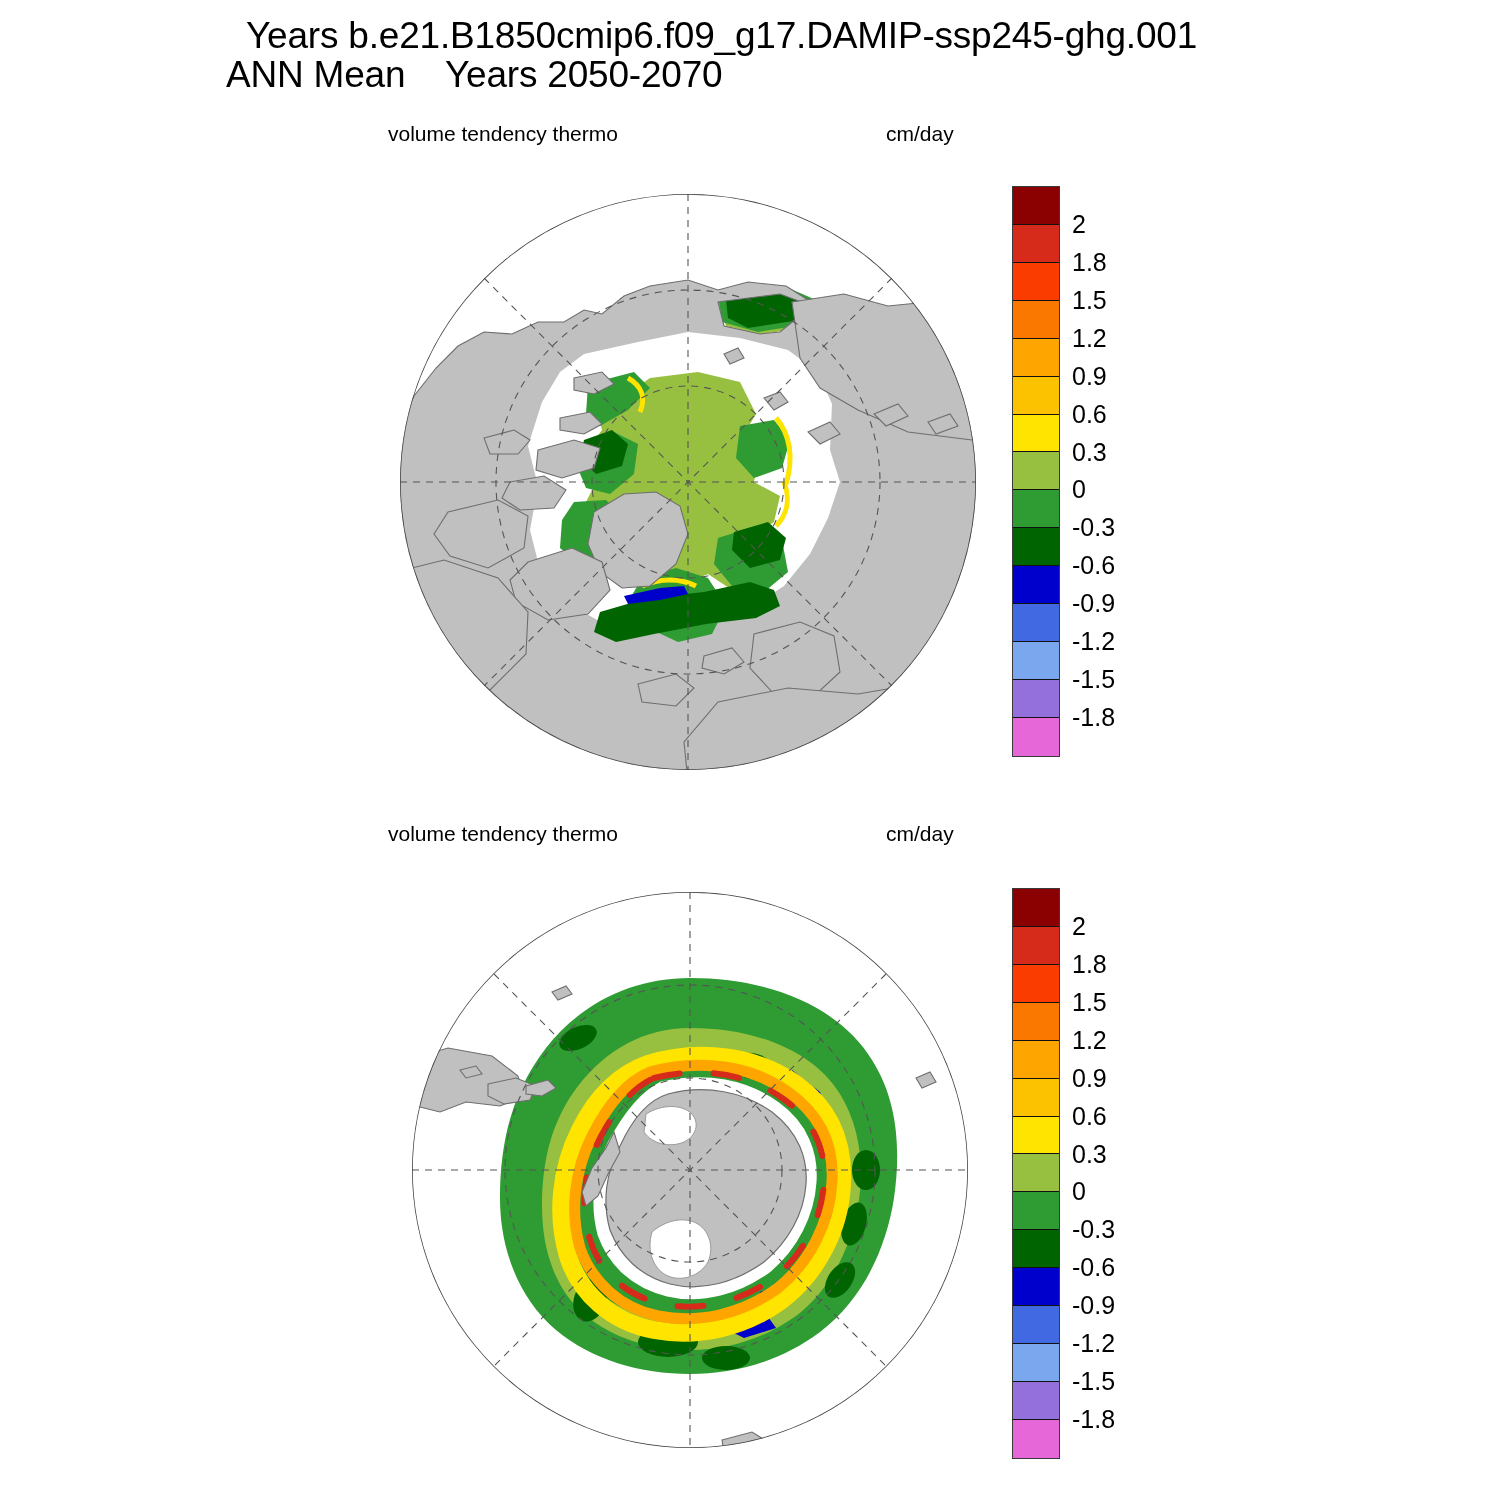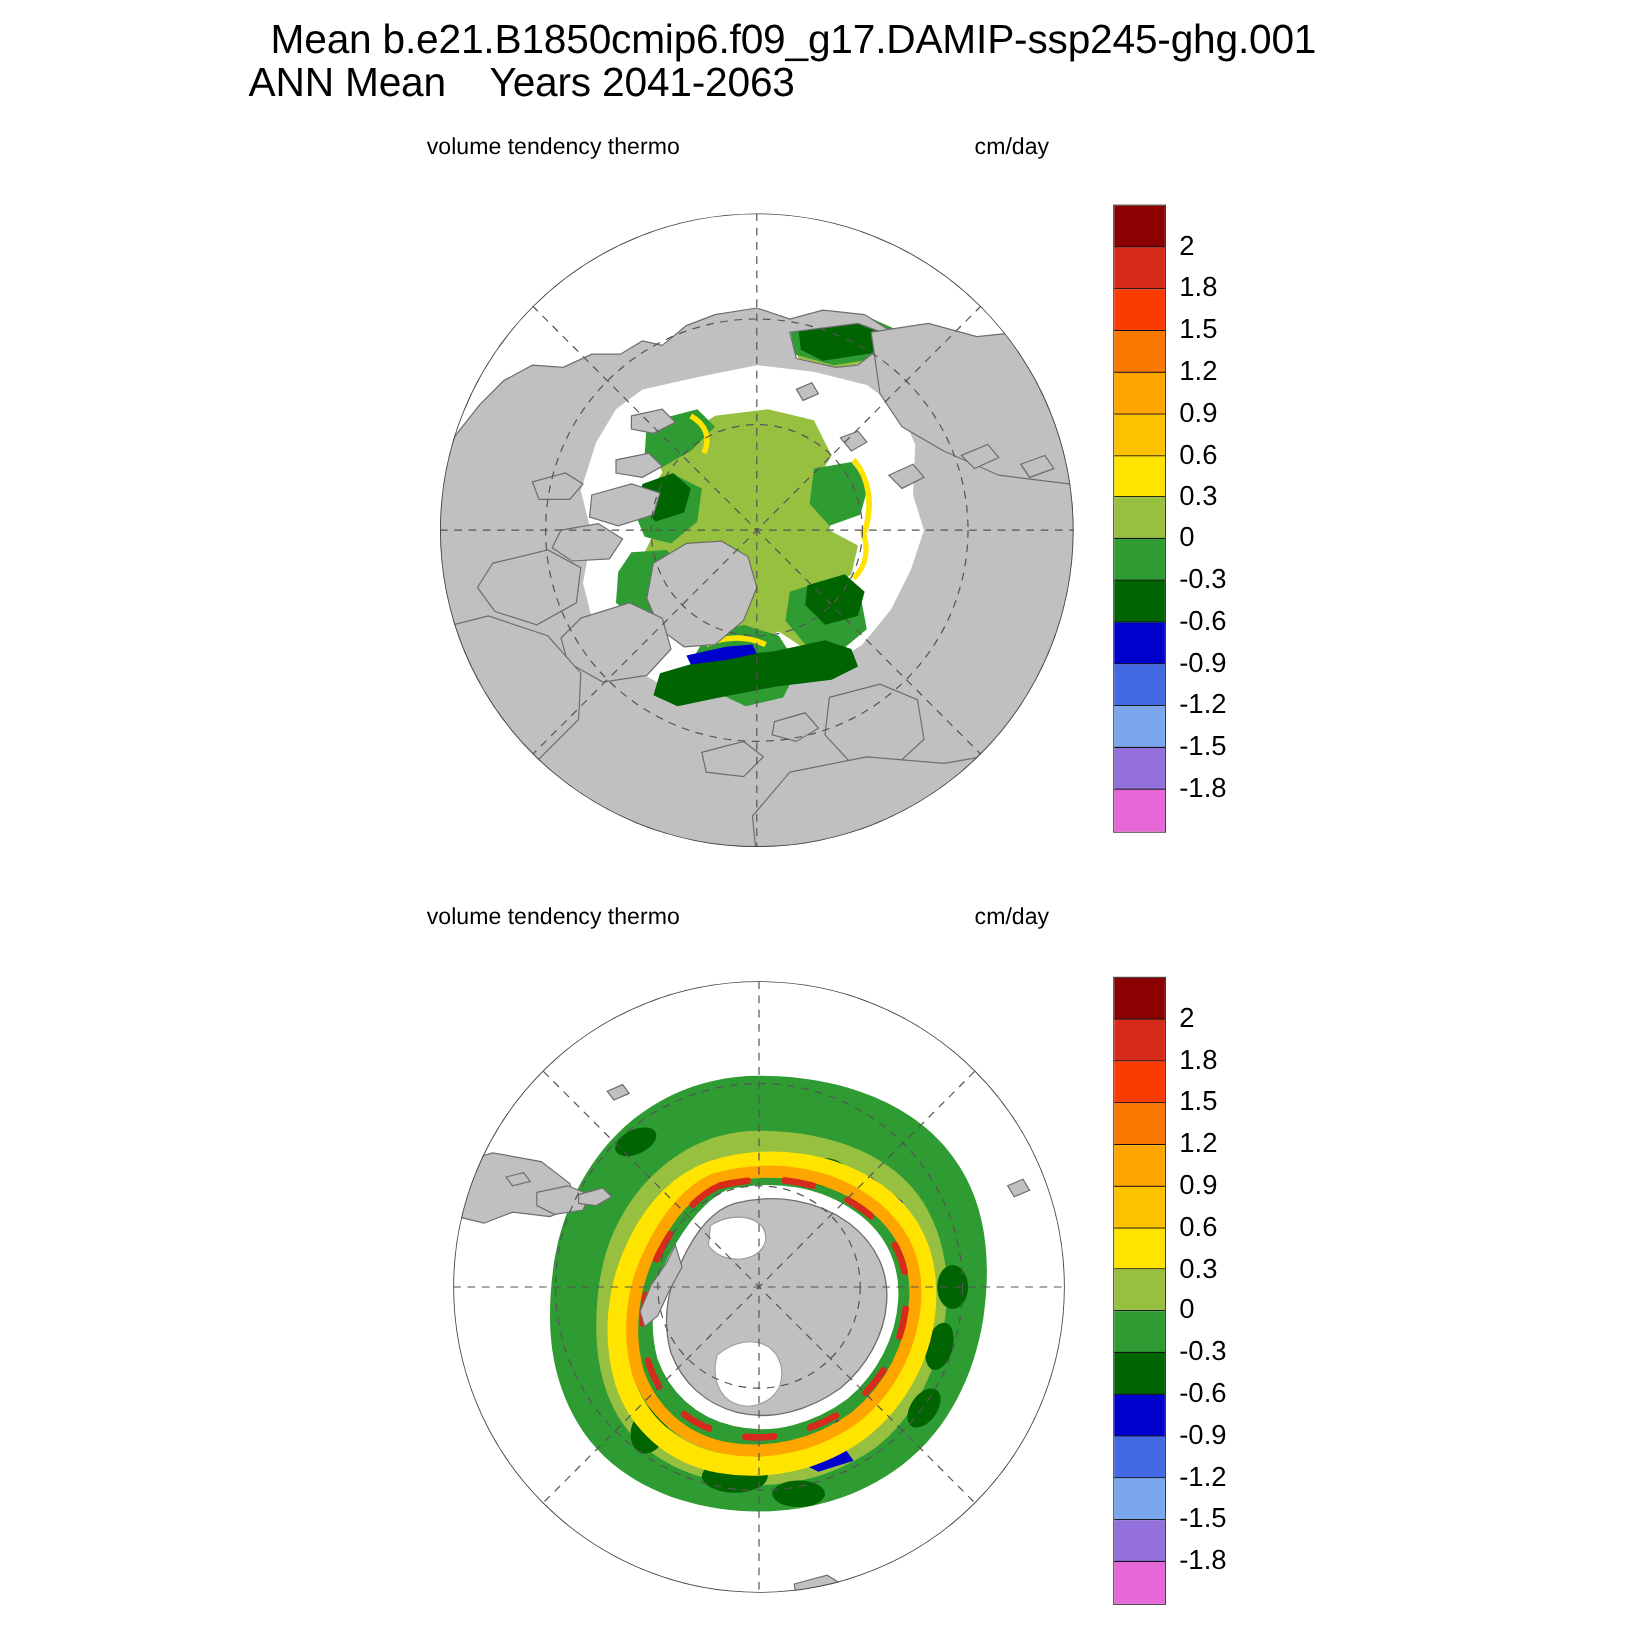--- a/index.html
+++ b/index.html
@@ -27,22 +27,22 @@
   .cbar-labels{position:absolute;left:60px;top:0;width:90px;}
   .cbar-lab{position:absolute;font-size:25px;left:0;white-space:nowrap;
             transform:translateY(-50%);}
 </style>
 </head>
 <body>
 
 <div class="page">
 
   <div class="title-block">
-    <div class="title-line">Mean b.e21.B1850cmip6.f09_g17.DAMIP-ssp245-ghg.001</div>
-    <div class="title-line l2">ANN Mean    Years 2041-2063</div>
+    <div class="title-line">Years b.e21.B1850cmip6.f09_g17.DAMIP-ssp245-ghg.001</div>
+    <div class="title-line l2">ANN Mean    Years 2050-2070</div>
   </div>
 
   <div class="sublabel" style="left:388px;top:122px;">volume tendency thermo</div>
   <div class="sublabel" style="left:886px;top:122px;">cm/day</div>
 
   <div class="map-panel" style="left:388px;top:182px;">
     <svg class="map-svg" width="600" height="600" viewBox="0 0 600 600">
       <defs>
         <clipPath id="arcClip">
             <circle cx="300" cy="300" r="288"></circle>

